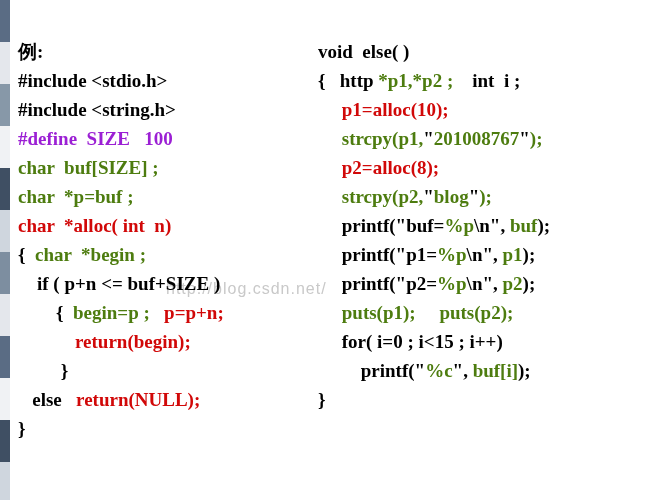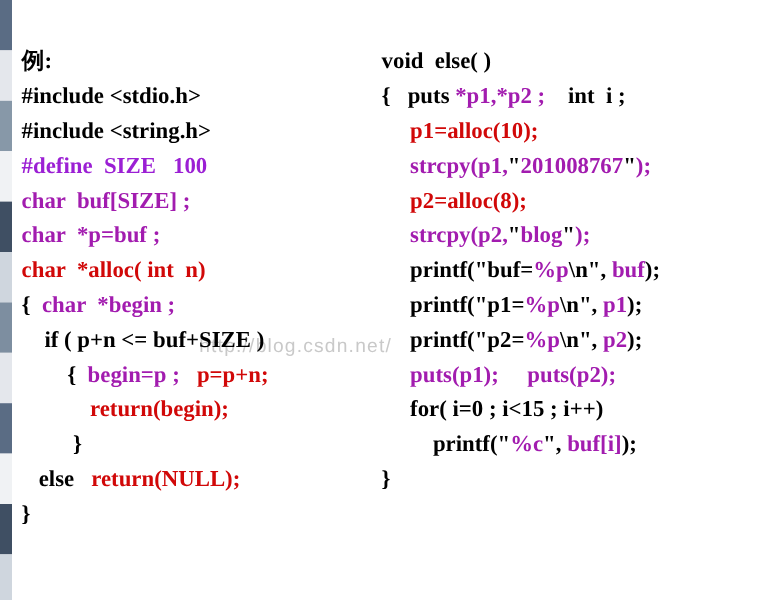--- a/index.html
+++ b/index.html
@@ -37,21 +37,21 @@
     white-space: pre;
     line-height: 29px;
   }
   .col-left {
     width: 300px;
   }
   .col-right {
     width: 320px;
   }
   .black { color: #000; }
-  .blue { color: #a21caf; }
+  .blue { color: #4d7c0f; }
   .red { color: #d10808; }
   .purple { color: #9b1fd4; }
   .watermark {
     position: absolute;
     left: 166px;
     top: 280px;
     color: #c9c9c9;
     font-family: Arial, sans-serif;
     font-size: 16px;
     font-weight: normal;
@@ -91,21 +91,21 @@
 <span class="black">{  </span><span class="blue">char  *begin ;</span>
 <span class="black">    if ( p+n &lt;= buf+SIZE )</span>
 <span class="black">        {  </span><span class="blue">begin=p ;   </span><span class="red">p=p+n;</span>
 <span class="red">            return(begin);</span>
 <span class="black">         }</span>
 <span class="black">   else   </span><span class="red">return(NULL);</span>
 <span class="black">}</span>
 </div>
   <div class="col col-right">
 <span class="black">void  else( )</span>
-<span class="black">{   puts </span><span class="blue">*p1,*p2 ;</span><span class="black">    int  i ;</span>
+<span class="black">{   http </span><span class="blue">*p1,*p2 ;</span><span class="black">    int  i ;</span>
 <span class="red">     p1=alloc(10);</span>
 <span class="blue">     strcpy(p1,</span><span class="black">"</span><span class="blue">201008767</span><span class="black">"</span><span class="blue">);</span>
 <span class="red">     p2=alloc(8);</span>
 <span class="blue">     strcpy(p2,</span><span class="black">"</span><span class="blue">blog</span><span class="black">"</span><span class="blue">);</span>
 <span class="black">     printf(</span><span class="black">"buf=</span><span class="blue">%p</span><span class="black">\n", </span><span class="blue">buf</span><span class="black">);</span>
 <span class="black">     printf(</span><span class="black">"p1=</span><span class="blue">%p</span><span class="black">\n", </span><span class="blue">p1</span><span class="black">);</span>
 <span class="black">     printf(</span><span class="black">"p2=</span><span class="blue">%p</span><span class="black">\n", </span><span class="blue">p2</span><span class="black">);</span>
 <span class="blue">     puts(p1);     puts(p2);</span>
 <span class="black">     for( i=0 ; i&lt;15 ; i++)</span>
 <span class="black">         printf(</span><span class="black">"</span><span class="blue">%c</span><span class="black">", </span><span class="blue">buf[i]</span><span class="black">);</span>

